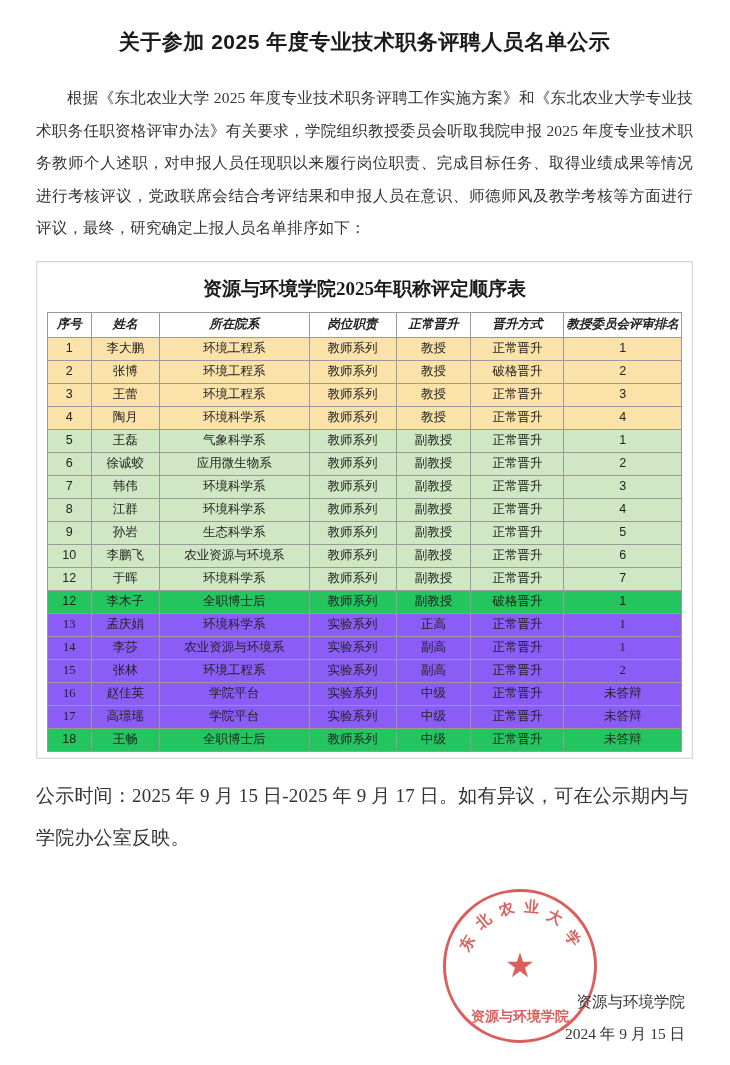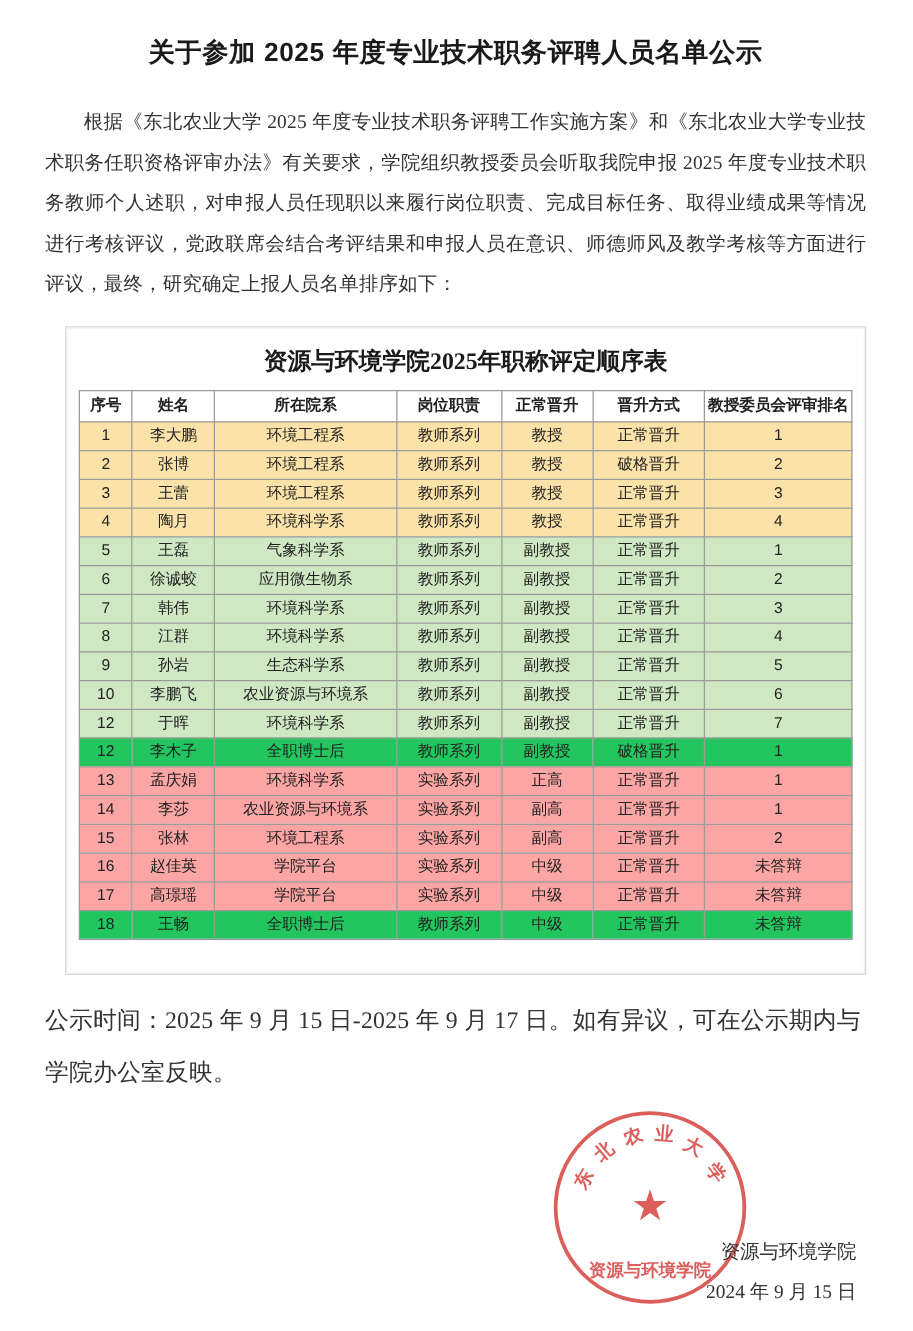--- a/index.html
+++ b/index.html
@@ -36,22 +36,22 @@
     line-height: 2.1;
     text-align: justify;
     text-indent: 2em;
     color: #333333;
     margin: 0 0 16px 0;
     letter-spacing: 0.2px;
   }
   .table-wrap {
     border: 1px solid #d9d9d9;
     background: #ffffff;
-    padding: 8px 10px 27px 10px;
-    margin: 4px 0 16px 16px;
+    padding: 8px 10px 6px 10px;
+    margin: 4px 0 16px 0;
     box-shadow: 0 0 0 1px #f0f0f0 inset;
   }
   .table-title {
     text-align: center;
     font-size: 19px;
     font-weight: bold;
     color: #1a1a1a;
     padding: 6px 0 10px 0;
     font-family: "Liberation Serif", "DejaVu Serif", serif;
   }
@@ -69,33 +69,34 @@
     height: 18px;
     line-height: 1.35;
     color: #222222;
     white-space: nowrap;
   }
   table.roster thead th {
     background: #ffffff;
     font-weight: bold;
     font-size: 12.5px;
     padding: 3px 2px;
+    font-style: italic;
   }
   .col-no { width: 7%; }
   .col-name { width: 11%; }
   .col-dept { width: 24%; }
   .col-duty { width: 14%; }
   .col-post { width: 12%; }
   .col-way { width: 15%; }
   .col-rank { width: 17%; }
 
   .row-yellow td { background: #fbe2a8; }
   .row-green td  { background: #cfe8c3; }
   .row-blue td   { background: #22c55e; }
-  .row-pink td   { background: #fca5a5; }
+  .row-pink td   { background: #8b5cf6; font-family: Liberation Serif, serif; }
 
   .notice-para {
     font-size: 19px;
     line-height: 2.2;
     color: #333333;
     margin: 4px 0 0 0;
     letter-spacing: 0.2px;
   }
   .sign-block {
     position: absolute;

